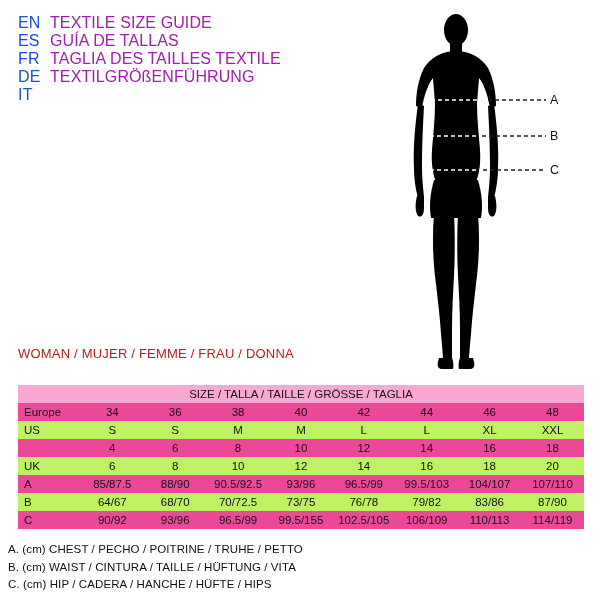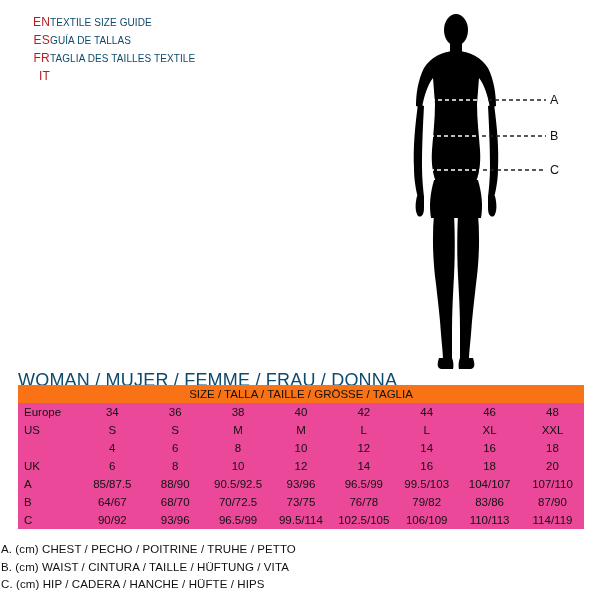--- a/index.html
+++ b/index.html
@@ -30,29 +30,28 @@
   }
   .lang-row {
     display: flex;
     align-items: baseline;
     margin-bottom: 1px;
     line-height: 17px;
   }
   .lang-code {
     width: 32px;
     flex: 0 0 32px;
-    font-size: 12px;
+    font-size: 16px;
     letter-spacing: 0.2px;
-    color: #b91c1c;
-    text-align: right;
+    color: #1d4ed8;
   }
   .lang-text {
-    font-size: 10px;
+    font-size: 16px;
     letter-spacing: 0.1px;
-    color: #0c4a6e;
+    color: #a21caf;
     white-space: nowrap;
   }
 
   
   .figure-wrap {
     position: absolute;
     right: 12px;
     top: 8px;
     width: 250px;
     height: 370px;
@@ -66,24 +65,24 @@
     position: absolute;
     font-size: 12.5px;
     color: #111;
     font-family: "Liberation Sans", sans-serif;
   }
 
   
   .section-title {
     position: absolute;
     left: 18px;
-    top: 370px;
-    font-size: 18px;
+    top: 346px;
+    font-size: 13px;
     letter-spacing: 0.2px;
-    color: #0c4a6e;
+    color: #b91c1c;
     font-weight: normal;
   }
 
   
   .table-wrap {
     position: absolute;
     left: 18px;
     top: 385px;
     width: 566px;
   }
@@ -94,47 +93,47 @@
   }
   table.size-table td, table.size-table th {
     font-size: 11.5px;
     font-weight: normal;
     text-align: center;
     padding: 3px 0 3px 0;
     color: #111;
     font-family: "Liberation Sans", sans-serif;
   }
   .row-head {
-    background: #f97316;
+    background: #f9a8d4;
   }
   .row-head td {
     text-align: left;
     padding-left: 6px;
     font-size: 11.5px;
     color: #111;
   }
   .row-light {
     background: #ec4899;
   }
   .row-white {
-    background: #ec4899;
+    background: #bef264;
   }
   .col-label {
     text-align: left !important;
     padding-left: 6px !important;
     width: 78px;
   }
   .cell-col {
     width: 61px;
   }
 
   
   .legend {
     position: absolute;
-    left: 1px;
+    left: 8px;
     top: 541px;
     width: 560px;
   }
   .legend-row {
     font-size: 11.5px;
     line-height: 17.5px;
     color: #111;
     letter-spacing: 0.1px;
   }
 </style>
@@ -148,20 +147,24 @@
       <span class="lang-code">EN</span>
       <span class="lang-text">TEXTILE SIZE GUIDE</span>
     </div>
     <div class="lang-row">
       <span class="lang-code">ES</span>
       <span class="lang-text">GUÍA DE TALLAS</span>
     </div>
     <div class="lang-row">
       <span class="lang-code">FR</span>
       <span class="lang-text">TAGLIA DES TAILLES TEXTILE</span>
+    </div>
+    <div class="lang-row">
+      <span class="lang-code">DE</span>
+      <span class="lang-text">TEXTILGRÖßENFÜHRUNG</span>
     </div>
     <div class="lang-row">
       <span class="lang-code">IT</span>
     </div>
   </div>
 
   <div class="figure-wrap">
     <svg class="figure-svg" width="250" height="370" viewBox="0 0 250 370">
       <g fill="#000000">
 
@@ -323,21 +326,21 @@
           <td class="cell-col">79/82</td>
           <td class="cell-col">83/86</td>
           <td class="cell-col">87/90</td>
         </tr>
 
         <tr class="row-light">
           <td class="col-label">C</td>
           <td class="cell-col">90/92</td>
           <td class="cell-col">93/96</td>
           <td class="cell-col">96.5/99</td>
-          <td class="cell-col">99.5/114</td>
+          <td class="cell-col">99.5/155</td>
           <td class="cell-col">102.5/105</td>
           <td class="cell-col">106/109</td>
           <td class="cell-col">110/113</td>
           <td class="cell-col">114/119</td>
         </tr>
       </tbody>
     </table>
   </div>
 
   <div class="legend">

